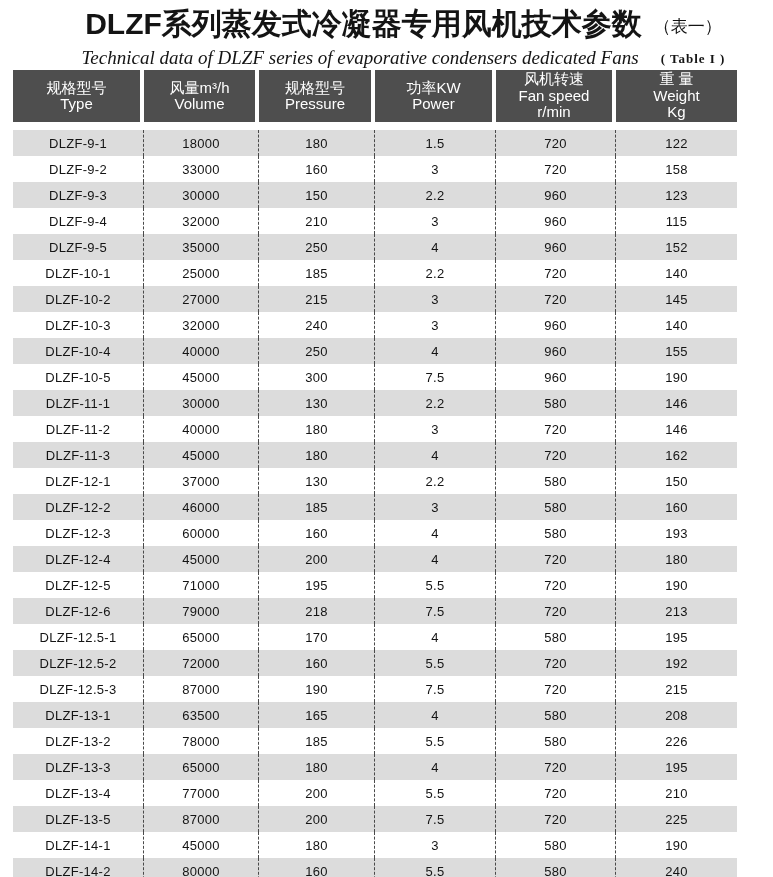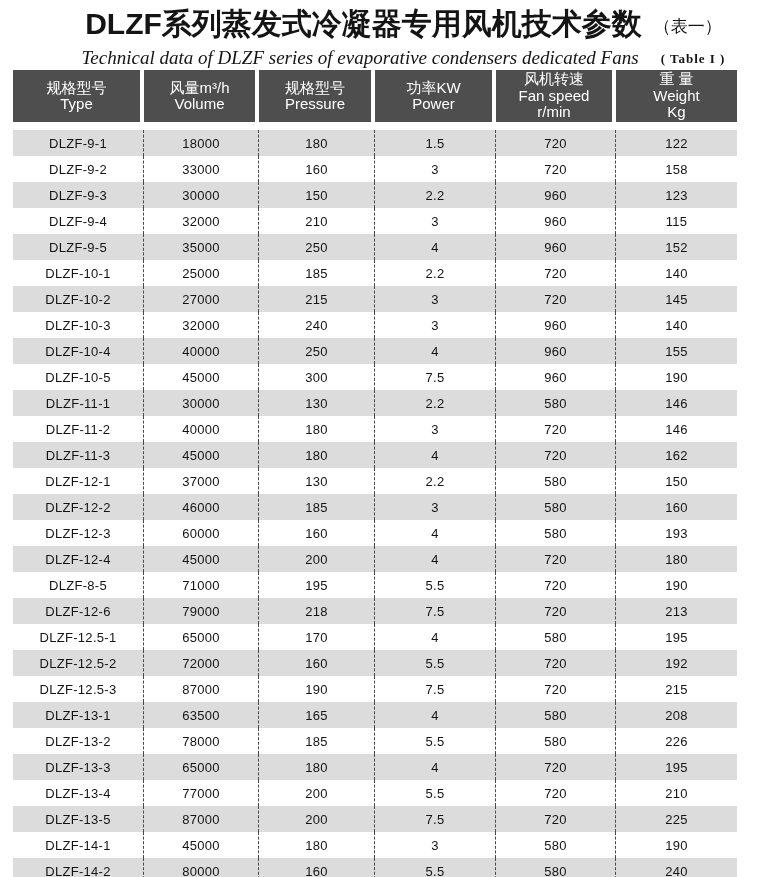--- a/index.html
+++ b/index.html
@@ -283,21 +283,21 @@
         </div>
         <div class="tr">
           <div class="td">DLZF-12-4</div>
           <div class="td">45000</div>
           <div class="td">200</div>
           <div class="td">4</div>
           <div class="td">720</div>
           <div class="td">180</div>
         </div>
         <div class="tr">
-          <div class="td">DLZF-8-5</div>
+          <div class="td">DLZF-12-5</div>
           <div class="td">71000</div>
           <div class="td">195</div>
           <div class="td">5.5</div>
           <div class="td">720</div>
           <div class="td">190</div>
         </div>
         <div class="tr">
           <div class="td">DLZF-12-6</div>
           <div class="td">79000</div>
           <div class="td">218</div>

